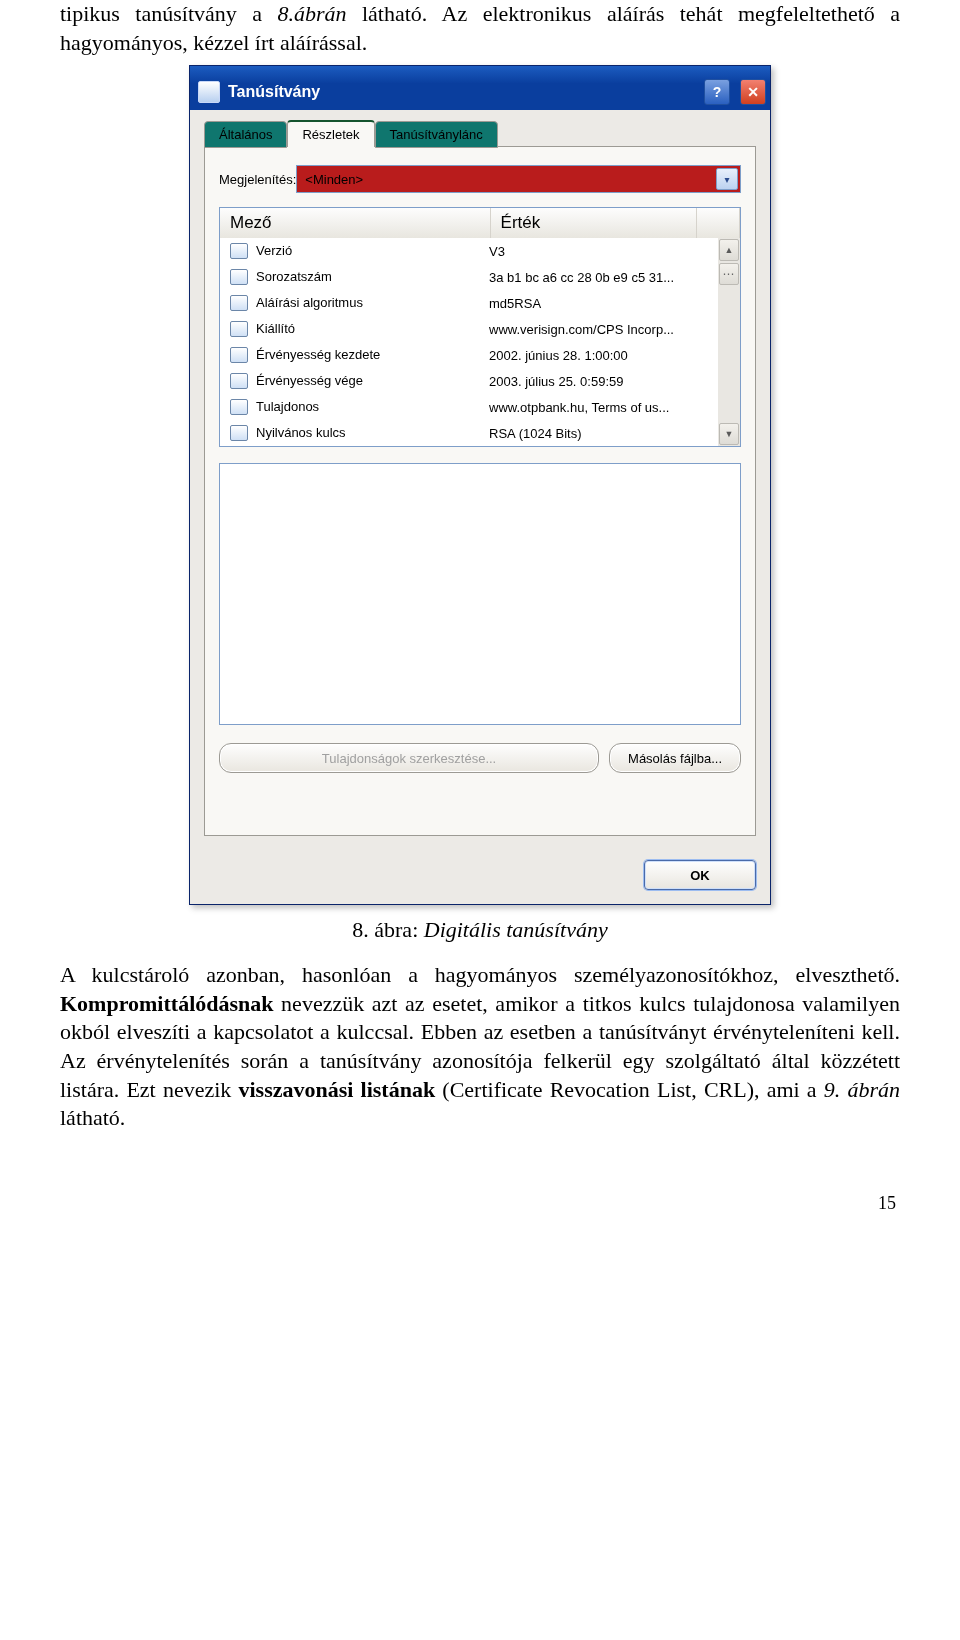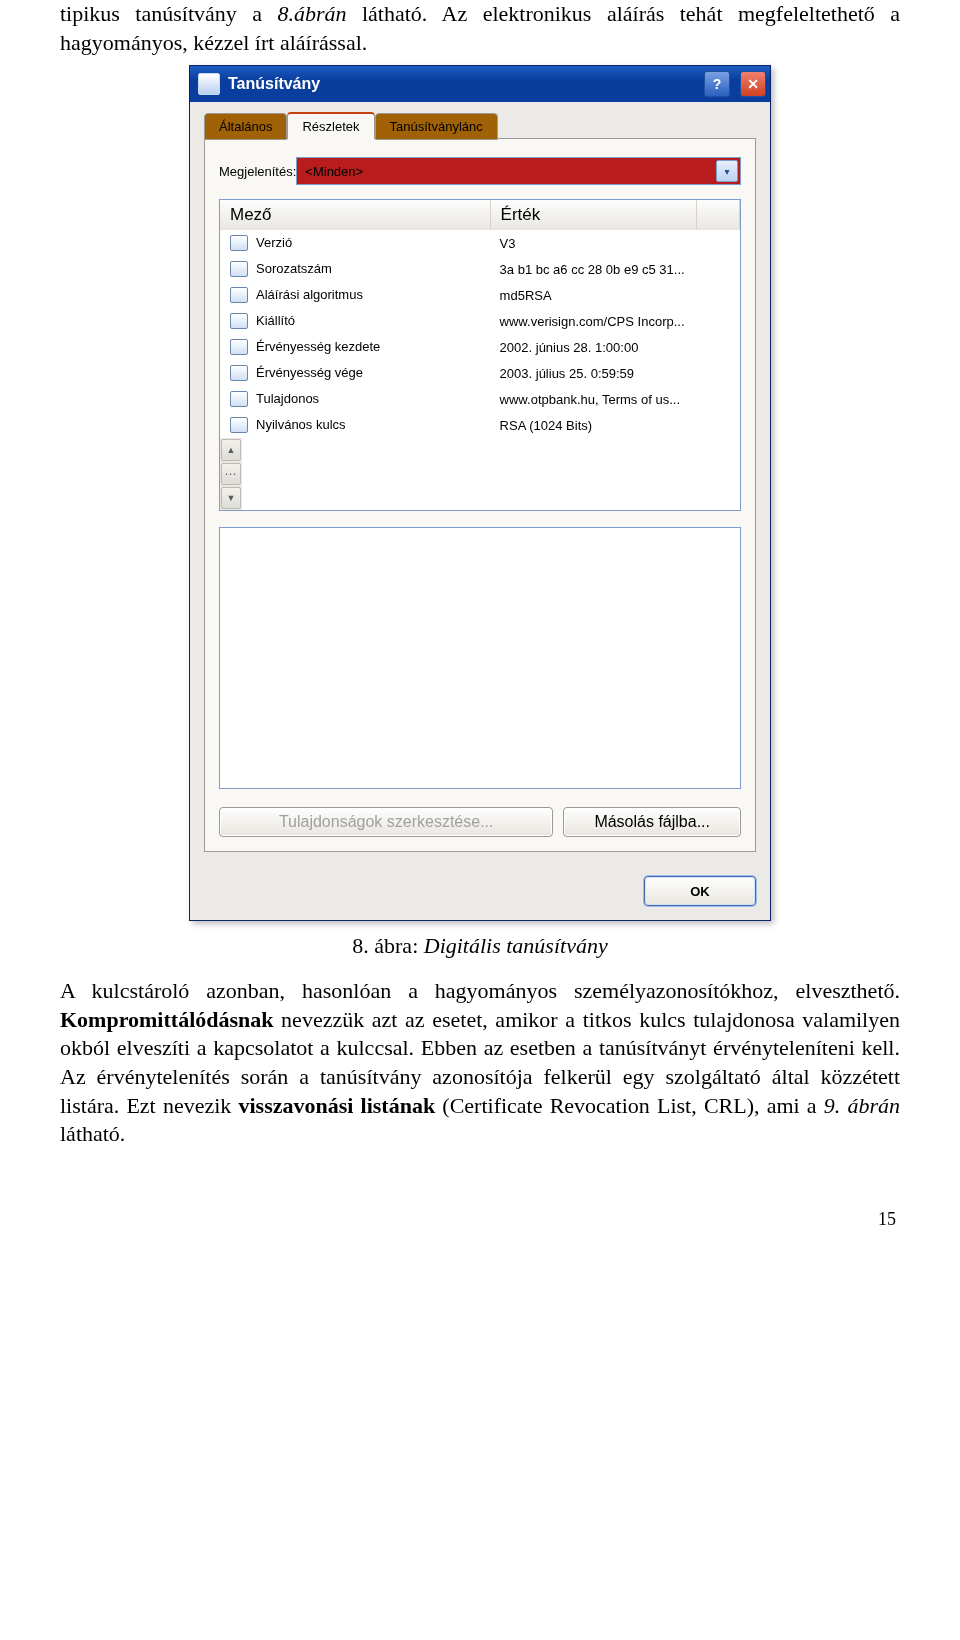--- a/index.html
+++ b/index.html
@@ -45,21 +45,21 @@
     font-family: Tahoma, Verdana, sans-serif;
     font-size: 13px;
     box-shadow: 3px 3px 6px rgba(0,0,0,0.25);
   }
   .titlebar {
     height: 36px;
     background: linear-gradient(to bottom,#1c5cc0 0%,#0a3e9e 40%,#0a3e9e 100%);
     color:#fff;
     display:flex;
     align-items:center;
-    padding:0 4px 0 8px;
+    padding:8px 4px 0 8px;
     gap:8px;
   }
   .title-icon {
     width:20px;height:20px;
     border:1px solid #c8d8f8;
     background:linear-gradient(to bottom,#fff,#b8d0f0);
     border-radius:2px;
   }
   .title-text {
     flex:1;
@@ -94,27 +94,27 @@
     padding:5px 14px 5px 14px;
     border:1px solid #9c9a94;
     border-bottom:none;
     border-top-left-radius:4px;
     border-top-right-radius:4px;
     background:#f6f4f0;
     font-size:13px;
     position:relative;
   }
   .tab.inactive {
-    background:#a16207;
+    background:#0f766e;
     border-bottom:1px solid #9c9a94;
     top:1px;
   }
   .tab.active {
     background:#f9f8f5;
-    border-top:2px solid #c2410c;
+    border-top:2px solid #14532d;
     z-index:2;
   }
   .tabpane {
     border:1px solid #9c9a94;
     background:#f9f8f5;
     padding:18px 14px 14px 14px;
     min-height:690px;
     box-sizing:border-box;
   }
 
@@ -192,21 +192,20 @@
     height:20px;
     border:1px solid #bcbab4;
     background:linear-gradient(to bottom,#f3f1ec,#dedcd6);
     display:flex;align-items:center;justify-content:center;
     font-size:9px;color:#5a5a5a;
     border-radius:2px;
     margin:1px;
   }
   .tablegrid {
     display:flex;
-    flex-direction:column;
   }
   .rows { flex:1; }
   .dots {
     height:20px;
     border:1px solid #bcbab4;
     background:linear-gradient(to bottom,#f3f1ec,#dedcd6);
     margin:1px;
     border-radius:2px;
     display:flex;align-items:center;justify-content:center;
     font-size:12px;letter-spacing:1px;color:#666;
@@ -221,25 +220,25 @@
   }
 
   .btnrow {
     display:flex;
     justify-content:flex-end;
     gap:10px;
     margin-top:18px;
   }
   .winbtn {
     height:28px;
-    padding:0 30px;
+    padding:0 18px;
     border:1px solid #9c9a94;
-    border-radius:4px;
+    border-radius:12px;
     background:linear-gradient(to bottom,#fefefe,#e9e6df);
-    font-size:16px;
+    font-size:13px;
     display:flex;align-items:center;
     box-shadow:inset 0 0 0 1px #fff;
   }
   .winbtn.disabled { color:#a0a0a0; }
   .winbtn.wide { flex:1; justify-content:center; }
 
   .footer-btnrow {
     display:flex;
     justify-content:flex-end;
     padding:10px 14px 14px 14px;

